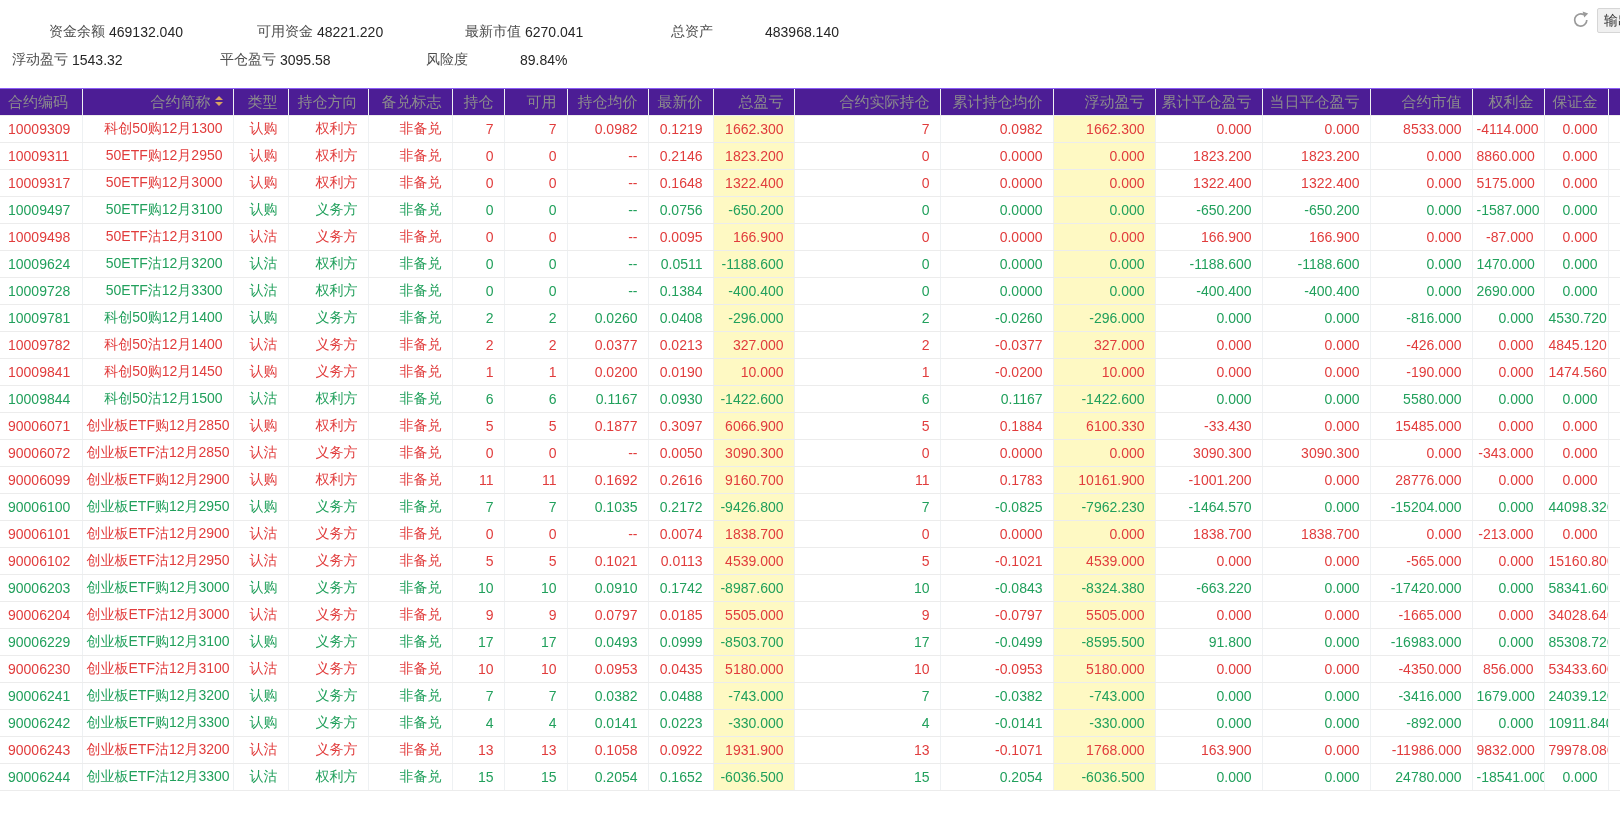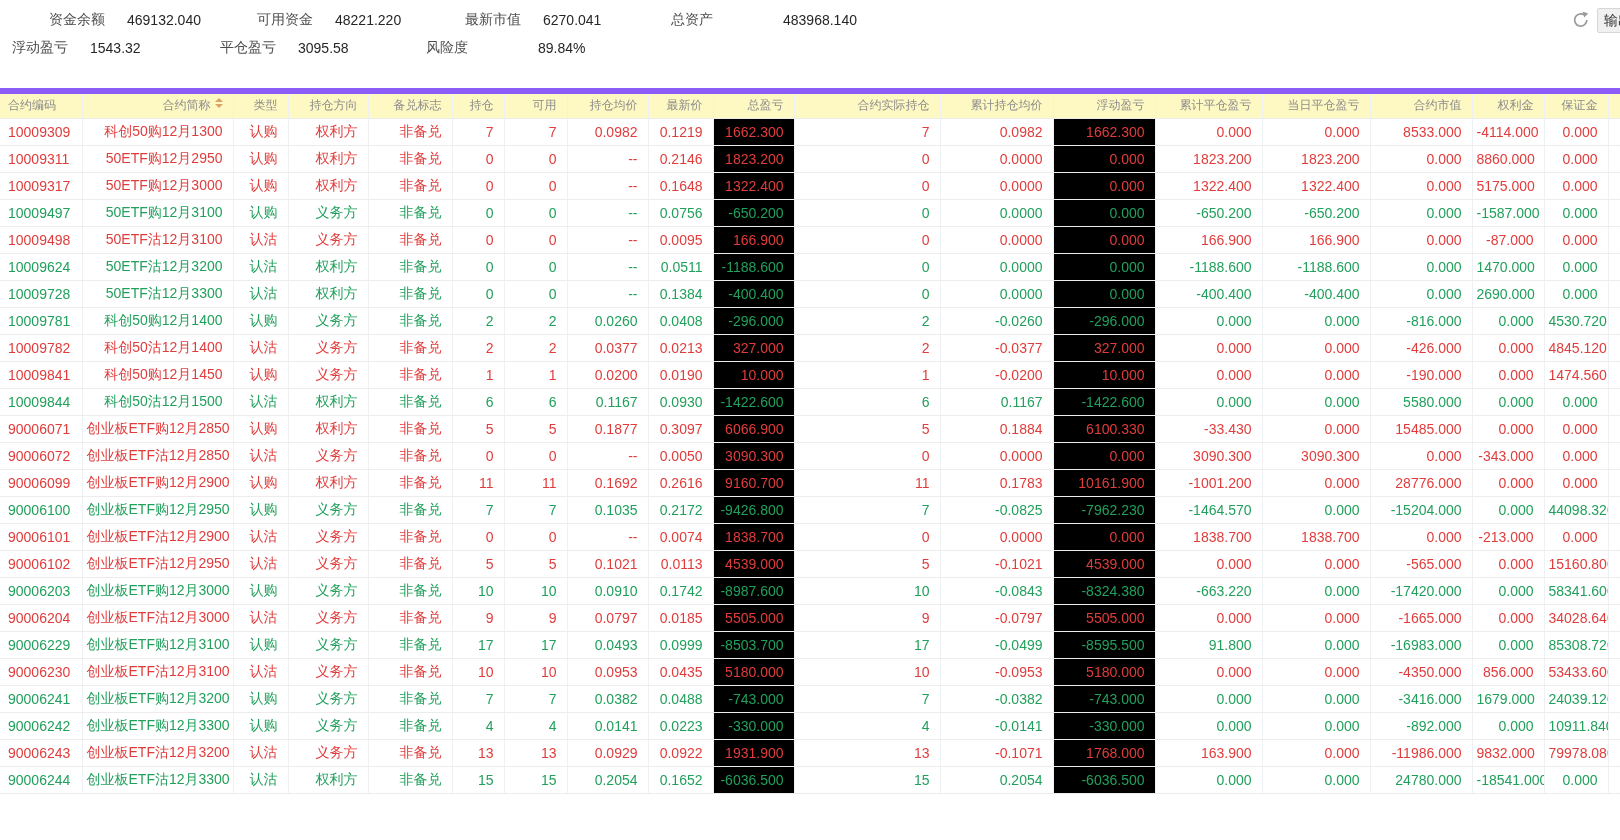--- a/index.html
+++ b/index.html
@@ -1,25 +1,25 @@
 <!DOCTYPE html>
 <html><head>
 <meta charset="utf-8">
 <style>
   * { margin:0; padding:0; box-sizing:border-box; }
   html,body { width:1620px; height:840px; overflow:hidden; background:#fff;
     font-family:"Liberation Sans","DejaVu Sans",sans-serif; }
   body { position:relative; }
 
   
-  .summary { height:88px; padding-top:6px; position:relative; }
+  .summary { height:88px; padding-top:18px; position:relative; }
   .sum-row { display:flex; height:28px; align-items:center; padding-left:8px; }
   .sum-item { display:flex; align-items:center; }
   .sum-item .lbl { color:#4d4d4d; font-size:14px; text-align:right; flex:none; }
-  .sum-item .val { color:#262626; font-size:14px; margin-left:22px; }
+  .sum-item .val { color:#262626; font-size:14px; margin-left:4px; }
   .si-1 { width:245px; } .si-1 .lbl { width:97px; }
   .si-2 { width:200px; } .si-2 .lbl { width:60px; }
   .si-3 { width:215px; } .si-3 .lbl { width:60px;margin-left:8px; }
   .si-4 { width:260px;gap:48px; } .si-4 .lbl { width:45px; }
   .result-line { padding-left:8px; height:24px; line-height:24px; font-size:14px; color:#404040; }
 
   .refresh-btn { position:absolute; left:1570px; top:10px; width:22px; height:22px;
     background:none; border:none; cursor:pointer; }
   .export-btn { position:absolute; left:1597px; top:8px; height:25px; width:70px;
     background:#f0f0f0; border:1px solid #d6d6d6; border-radius:2px;
@@ -29,24 +29,24 @@
   
   table { border-collapse:collapse; table-layout:fixed; width:1620px; }
   col.c1{width:82px} col.c2{width:151px} col.c3{width:55px} col.c4{width:80px}
   col.c5{width:84px} col.c6{width:52px} col.c7{width:63px} col.c8{width:81px}
   col.c9{width:65px} col.c10{width:81px} col.c11{width:146px} col.c12{width:113px}
   col.c13{width:102px} col.c14{width:107px} col.c15{width:108px} col.c16{width:102px}
   col.c17{width:72px} col.c18{width:64px} col.c19{width:12px}
   th, td { height:27px; font-size:14px; text-align:right; padding:0 10px 0 4px;
     border-left:1px solid #eef1f3; border-bottom:1px solid #ececec;
     overflow:hidden; white-space:nowrap; }
-  th { font-weight:normal; color:#8c8c8c; font-size:12px; border-top:6px solid #8b5cf6;
-    background:#fef9c3; }
+  th { font-weight:normal; color:#8c8c8c; font-size:15px; border-top:1px solid #8b5cf6;
+    background:#4c1d95; }
   th:first-child, td:first-child { text-align:left; padding-left:8px; border-left:none; }
-  td.hl { background:#000000;margin-top:38px; }
+  td.hl { background:#fef9c3;margin-top:38px; }
   tr.up td { color:#e13c3c; }
   tr.down td { color:#21a05c; }
   td.edge, th.edge { padding:0; }
 
   .sort-caret { display:inline-block; margin-left:4px; vertical-align:1px; }
   .sort-caret i { display:block; width:0; height:0; border-left:4px solid transparent;
     border-right:4px solid transparent; }
   .sort-caret .upA { border-bottom:4px solid #d7a462; margin-bottom:2px; }
   .sort-caret .dnA { border-top:4px solid #d7a462; }
 </style>
@@ -628,21 +628,21 @@
         <td class="edge"></td>
       </tr>
       <tr class="up">
         <td>90006243</td>
         <td>创业板ETF沽12月3200</td>
         <td>认沽</td>
         <td>义务方</td>
         <td>非备兑</td>
         <td>13</td>
         <td>13</td>
-        <td>0.0929</td>
+        <td>0.1058</td>
         <td>0.0922</td>
         <td class="hl">1931.900</td>
         <td>13</td>
         <td>-0.1071</td>
         <td class="hl">1768.000</td>
         <td>163.900</td>
         <td>0.000</td>
         <td>-11986.000</td>
         <td>9832.000</td>
         <td>79978.080</td>

